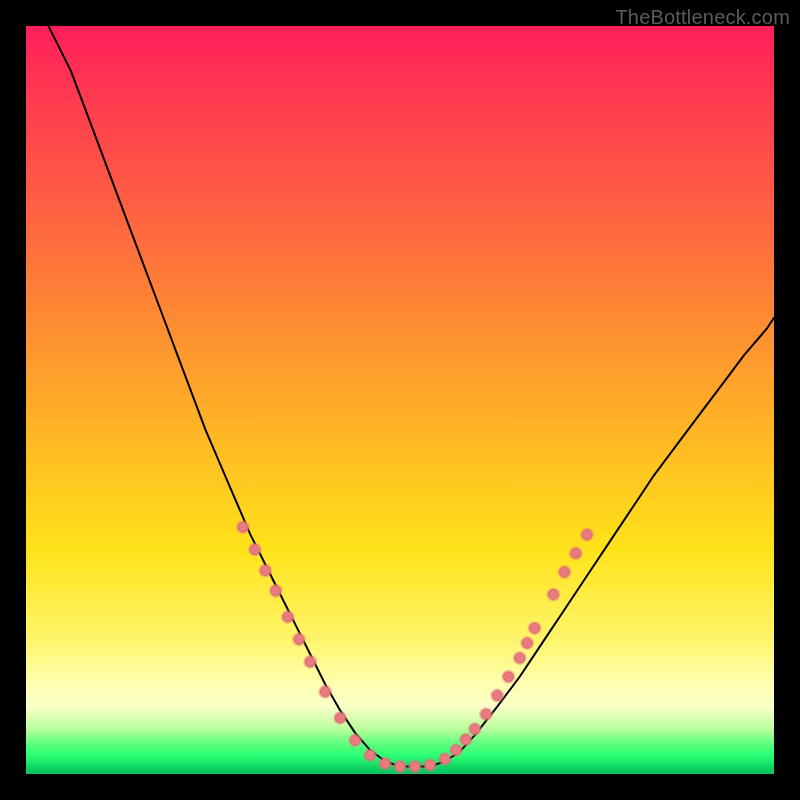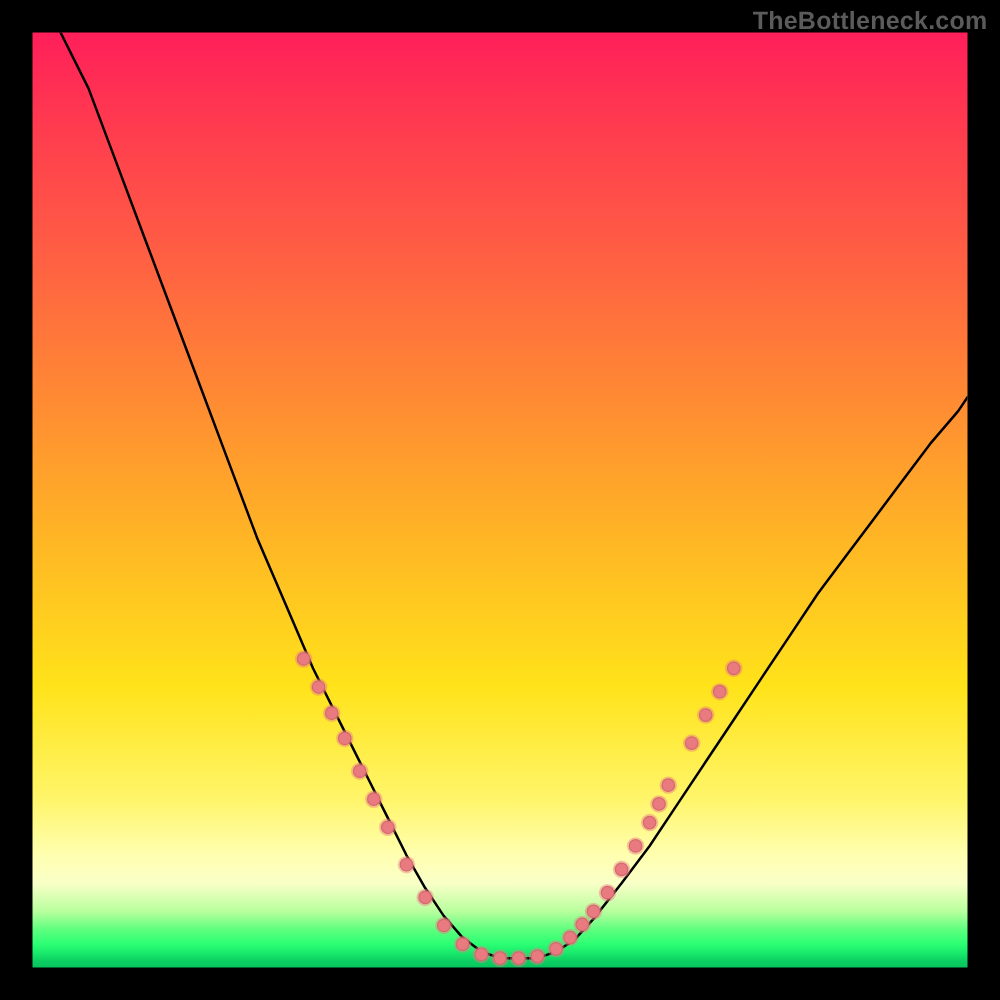--- a/index.html
+++ b/index.html
@@ -43,21 +43,21 @@
       #0ccf62 99.3%,
       #07c45e 100%
     );
   }
   .watermark {
     position: absolute;
     top: 6px;
     right: 10px;
     font-family: Arial, Helvetica, sans-serif;
     font-size: 20px;
-    font-weight: 700;
+    font-weight: 400;
     color: #5b5b5b;
     letter-spacing: 0.2px;
     user-select: none;
   }
   svg.overlay {
     position: absolute;
     left: 0;
     top: 0;
     width: 748px;
     height: 748px;

